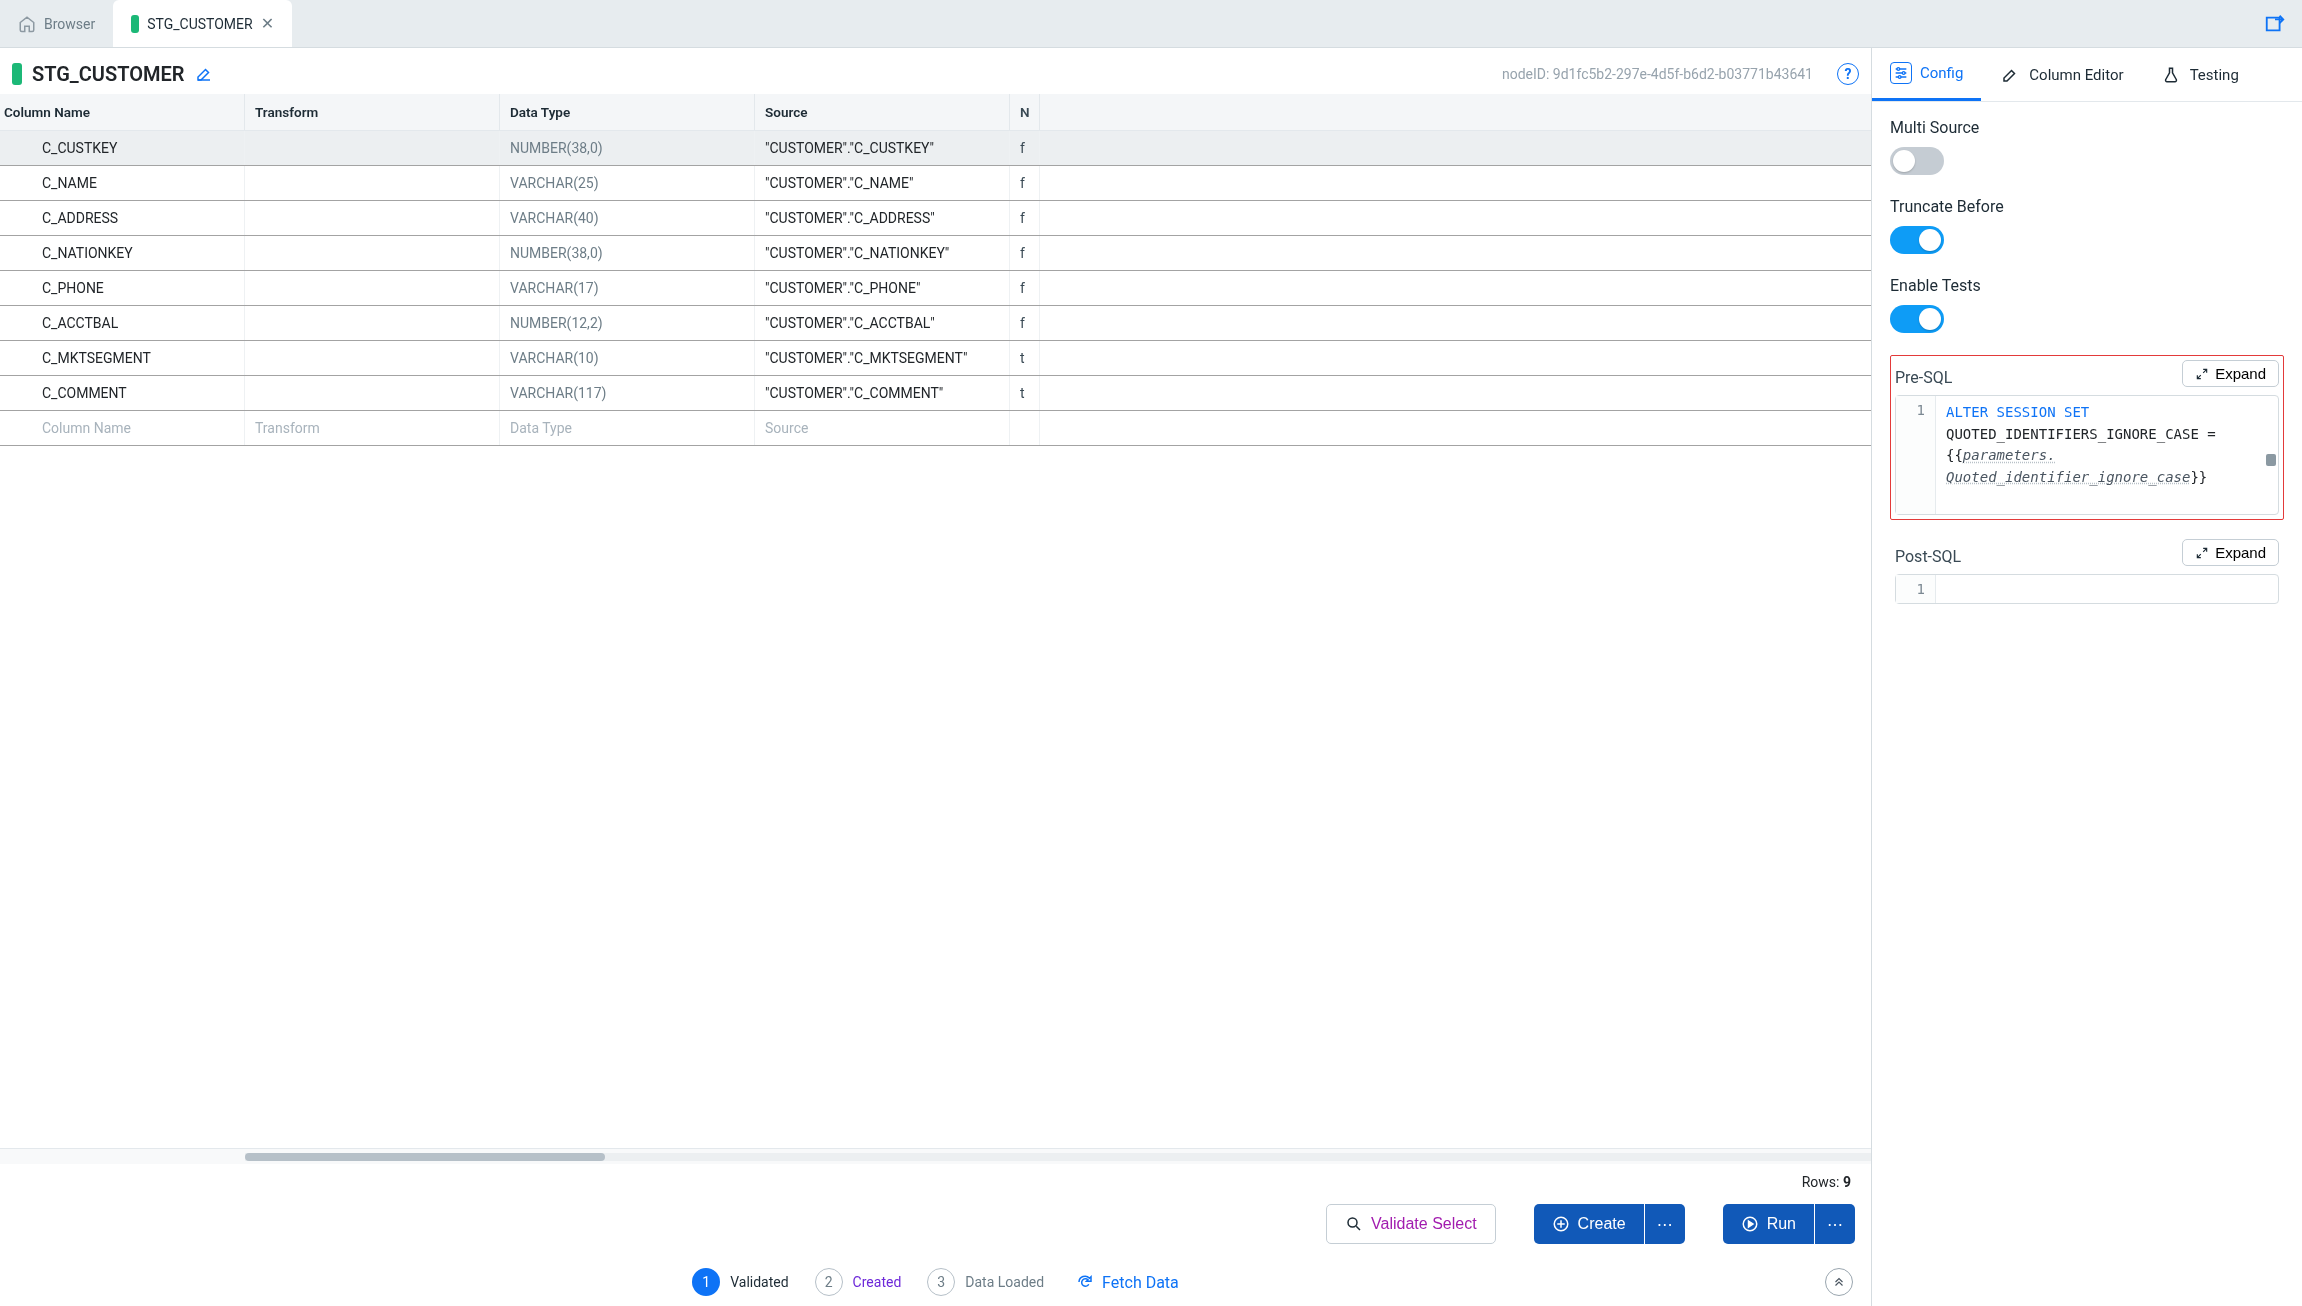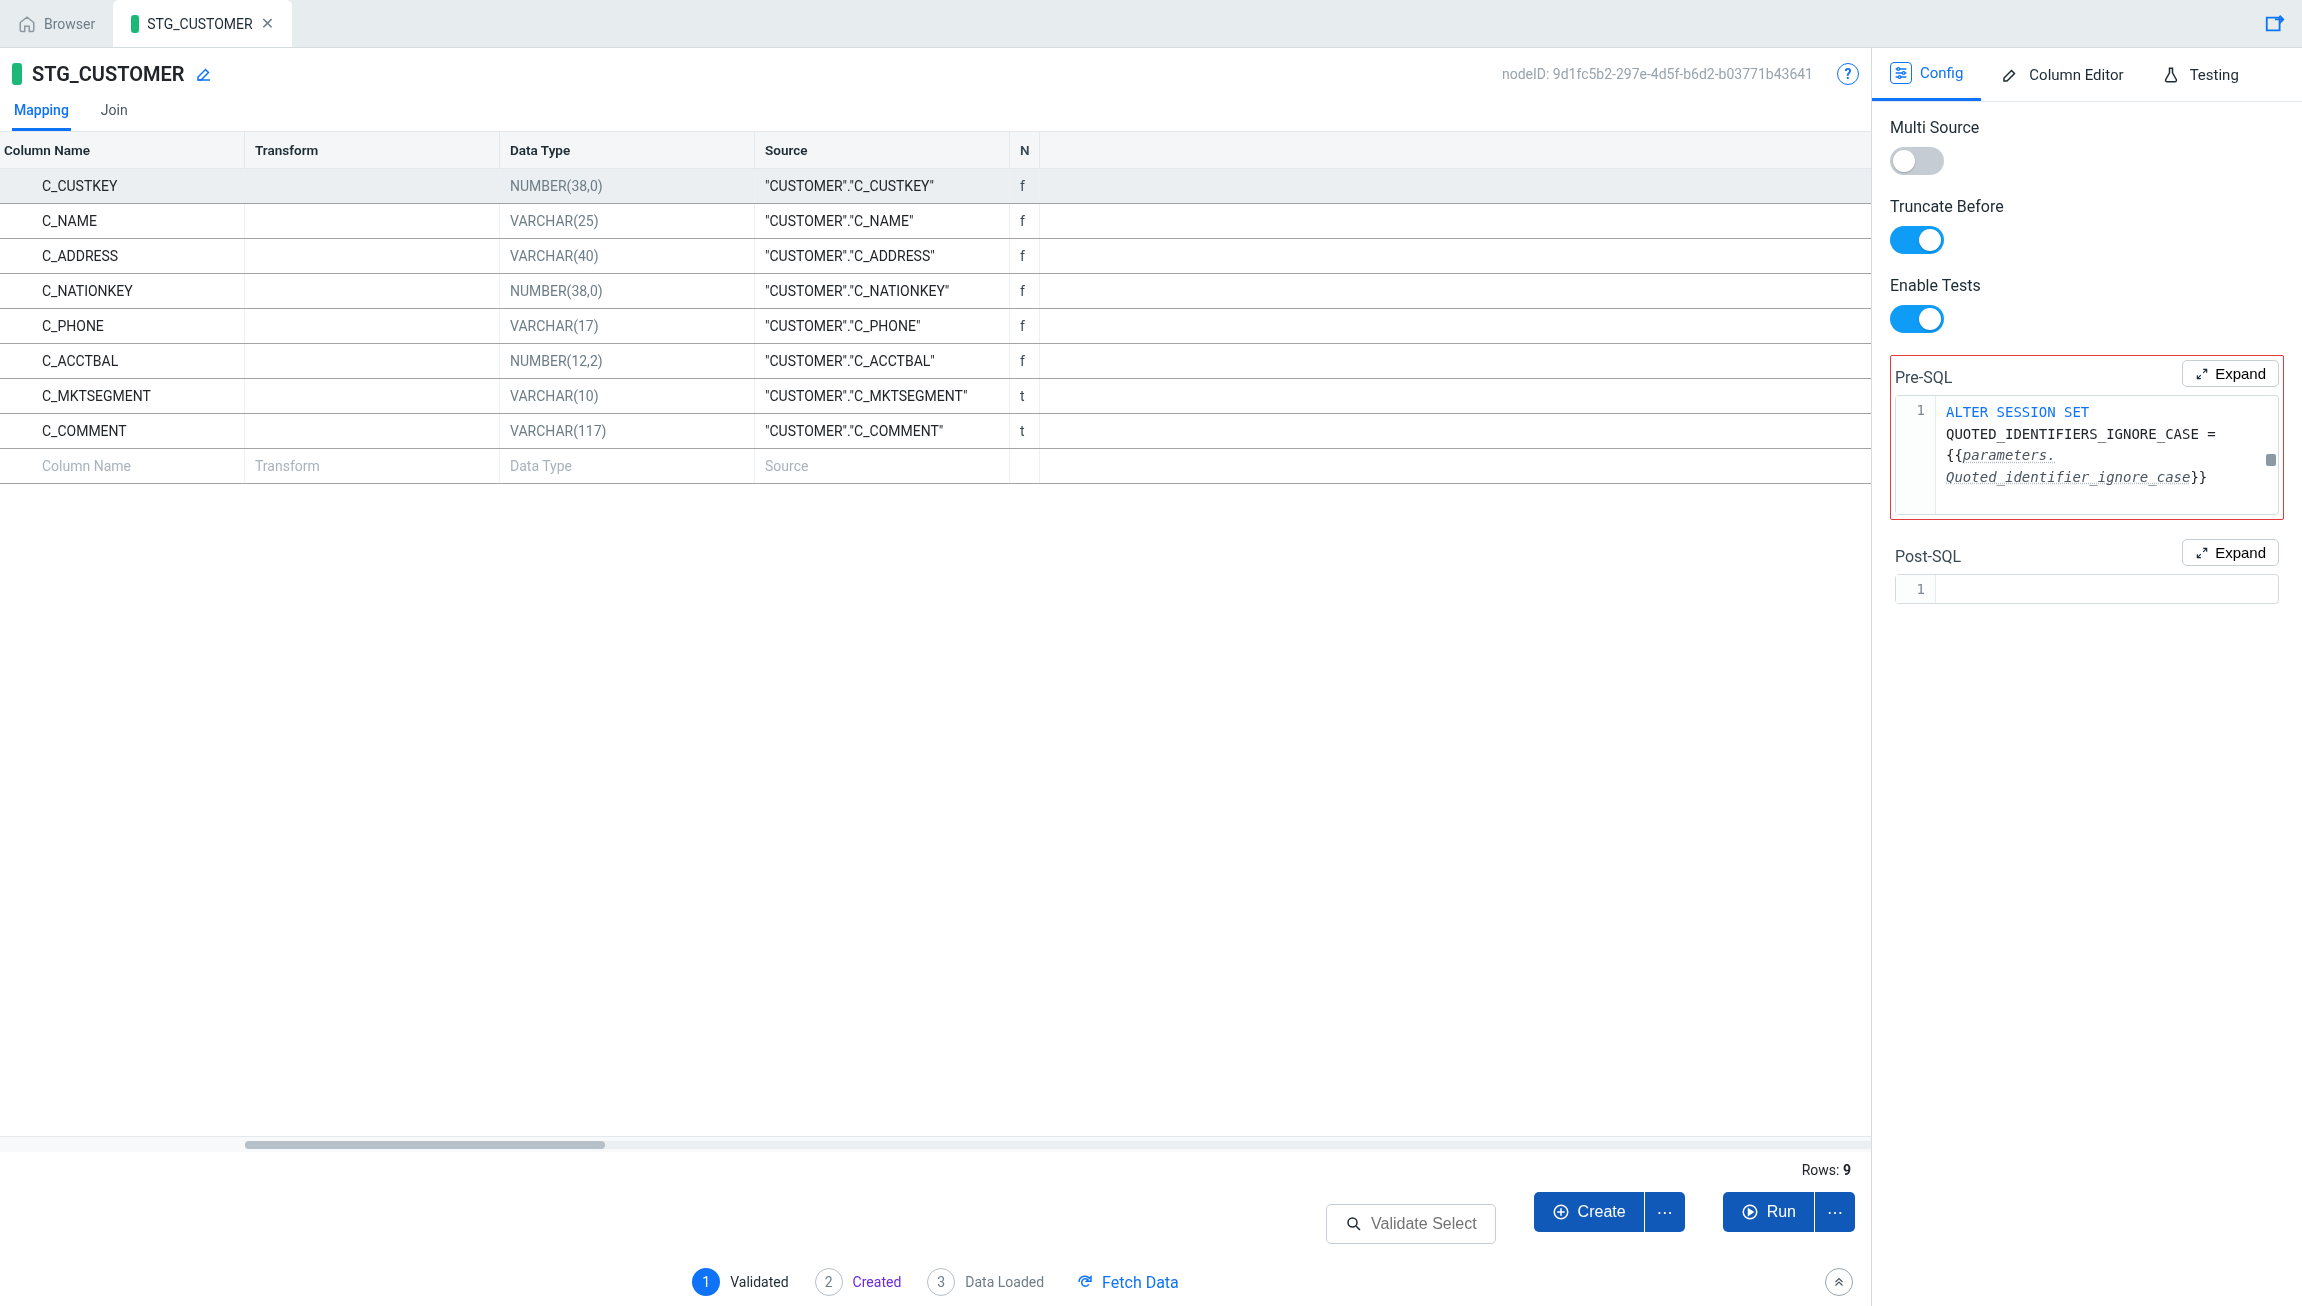--- a/index.html
+++ b/index.html
@@ -58,21 +58,21 @@
 
 .rows-bar { text-align: right; padding: 10px 20px; font-size: 14px; }
 .rows-bar .count { font-weight: 700; }
 
 
 .actions { display: flex; gap: 14px; padding: 4px 16px 16px 0; justify-content: flex-end; }
 .btn { display: inline-flex; align-items: center; gap: 8px; height: 40px; padding: 0 18px; border-radius: 5px; font-size: 16px; cursor: pointer; border: none; }
 .btn-group { display: inline-flex; }
 .btn-group .btn { border-radius: 5px 0 0 5px; margin-left: 24px; }
 .btn-group .more { width: 40px; justify-content: center; border-radius: 0 5px 5px 0; margin-left: 1px; padding: 0; }
-.btn.outline { background: #fff; border: 1px solid #c5ced5; color: #737373; margin-top: 12px; }
+.btn.outline { background: #fff; border: 1px solid #c5ced5; color: #a21caf; }
 .btn.primary { background: #1159b8; color: #fff; }
 
 
 .status-bar { display: flex; align-items: center; gap: 16px; padding: 8px 16px 10px 16px; justify-content: center; position: relative; }
 .status-step { display: flex; align-items: center; gap: 10px; }
 .step-circle { width: 28px; height: 28px; border-radius: 50%; display: flex; align-items: center; justify-content: center; font-size: 14px; }
 .step-circle.active { background: #0e73f6; color: #fff; }
 .step-circle.idle { border: 1.6px solid #b6c0c8; color: #6d7d87; }
 .fetch { display: inline-flex; align-items: center; gap: 8px; color: #0e73f6; font-size: 16px; margin-left: 16px; }
 .chev-collapse { position: absolute; right: 18px; width: 28px; height: 28px; border: 1.6px solid #9aa6af; border-radius: 50%; display: flex; align-items: center; justify-content: center; color: #4a5560; }
@@ -146,24 +146,20 @@
               <path d="M4 20h4l10-10-4-4L4 16v4z"></path>
               <path d="M4 20h16"></path>
             </svg>
         </span>
         <span class="node-id">
           <span>nodeID:</span> <span>9d1fc5b2-297e-4d5f-b6d2-b03771b43641</span>
         </span>
         <span class="help-icon">?</span>
       </div>
 
-      <div class="subtabs">
-        <div class="subtab active">Mapping</div>
-        <div class="subtab">Join</div>
-      </div>
 
       <div class="grid">
         <div class="grid-head">
           <div class="cell col-name">Column Name</div>
           <div class="cell col-trans">Transform</div>
           <div class="cell col-type" style="color:#1d2b35">Data Type</div>
           <div class="cell col-src">Source</div>
           <div class="cell col-null">N</div>
         </div>
         <div class="grid-body" id="grid-body">

